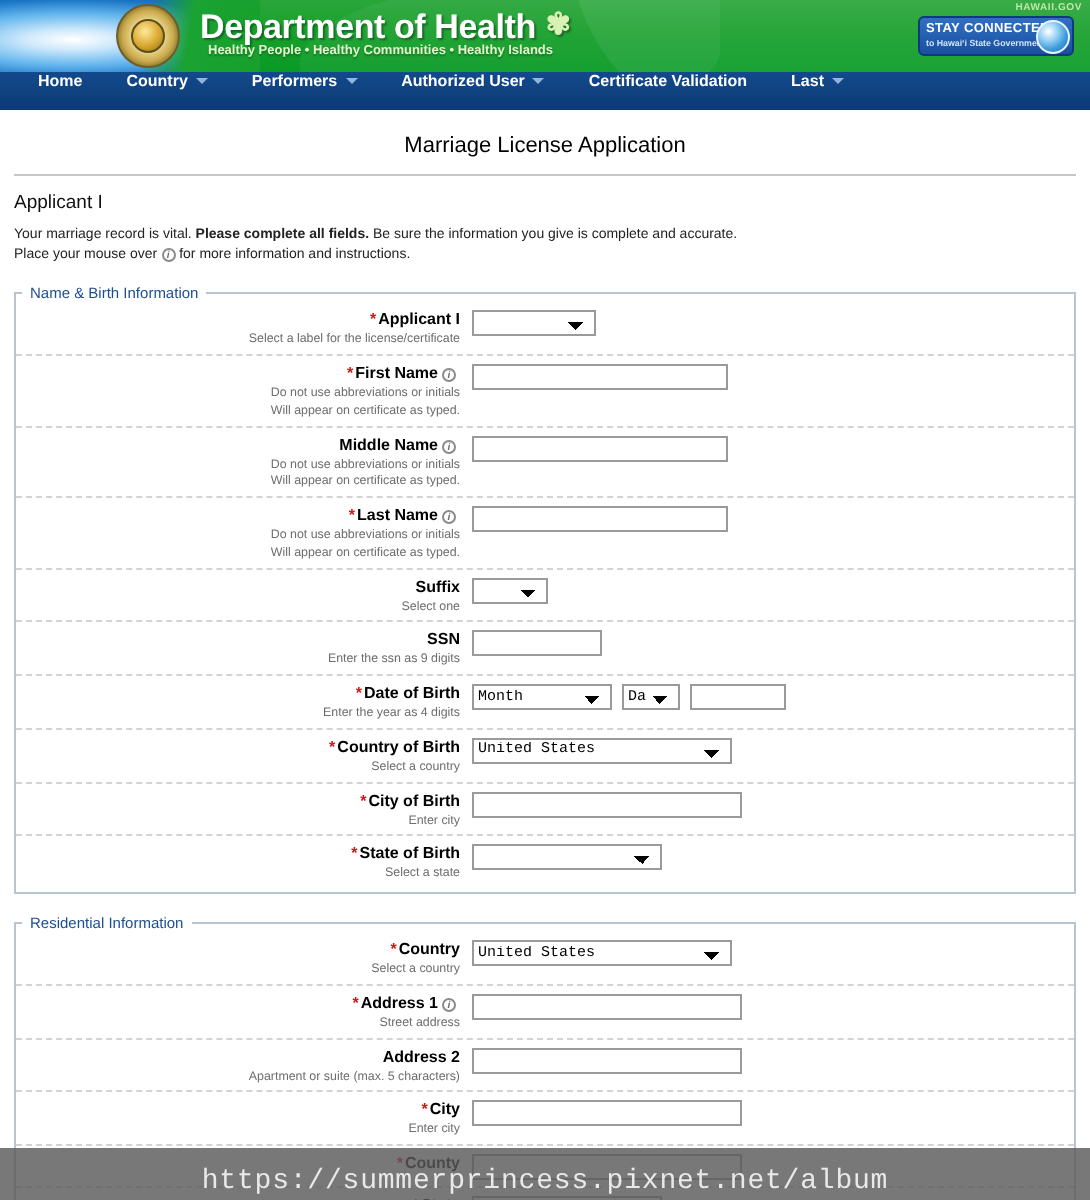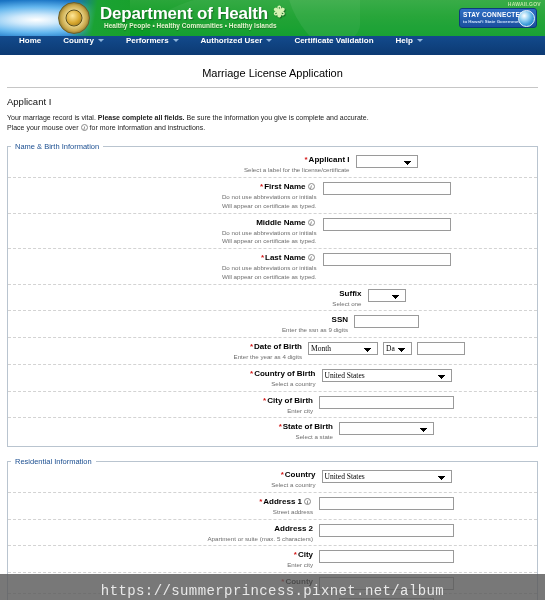--- a/index.html
+++ b/index.html
@@ -128,36 +128,36 @@
   fieldset {
     border:1px solid #b9c4cf; margin:0 0 10px 0; padding:0 0 2px 0;
   }
   legend {
     font-size:7.5px; font-weight:normal; color:#1c4f91;
     padding:0 4px; margin-left:3px;
   }
   .row {
     display:flex; align-items:flex-start;
     border-bottom:1px dashed #d3d3d3;
-    padding:4px 0 3px 0; min-height:20px;justify-content:center;
+    padding:4px 0 3px 0; min-height:20px;
   }
   .row:last-child { border-bottom:none; }
   .lab {
     width:228px; flex:0 0 228px; text-align:right; padding-right:6px;
     line-height:1.25;
   }
   .lab-main {
     font-size:8px; font-weight:bold; color:#000; white-space:nowrap;
   }
   .req { color:#d21414; font-weight:bold; margin-right:1px; }
   .lab-help { font-size:6.2px; color:#6d6d6d; margin-top:1px; }
   .ctl { padding-top:0px; display:flex; align-items:center; gap:5px; }
 
   input.t, select.s {
-    font-family:Liberation Serif, serif;
+    font-family:Liberation Mono, monospace;
     font-size:7.5px; height:13px;
     border:1px solid #9a9a9a; background:#ffffff; color:#000;
     padding:0 2px; outline:none; border-radius:0;
   }
   select.s {
     -webkit-appearance:none; appearance:none;
     padding-right:13px; cursor:pointer;
     background-image:linear-gradient(45deg,transparent 50%,#000 50%),linear-gradient(135deg,#000 50%,transparent 50%);
     background-position:calc(100% - 9px) 5px, calc(100% - 5px) 5px;
     background-size:4px 4px,4px 4px;
@@ -224,21 +224,21 @@
       <span class="caret"></span>
     </div>
     <div class="nav-item">
       <span>Authorized User</span>
       <span class="caret"></span>
     </div>
     <div class="nav-item">
       <span>Certificate Validation</span>
     </div>
     <div class="nav-item">
-      <span>Help</span>
+      <span>Last</span>
       <span class="caret"></span>
     </div>
   </div>
 
 <div class="page">
   <div class="page-title">Marriage License Application</div>
   <div class="rule"></div>
   <div class="applicant-head">Applicant I</div>
   <div class="intro">
     <span>Your marriage record is vital. </span><b>Please complete all fields.</b><span> Be sure the information you give is complete and accurate.</span><br>

